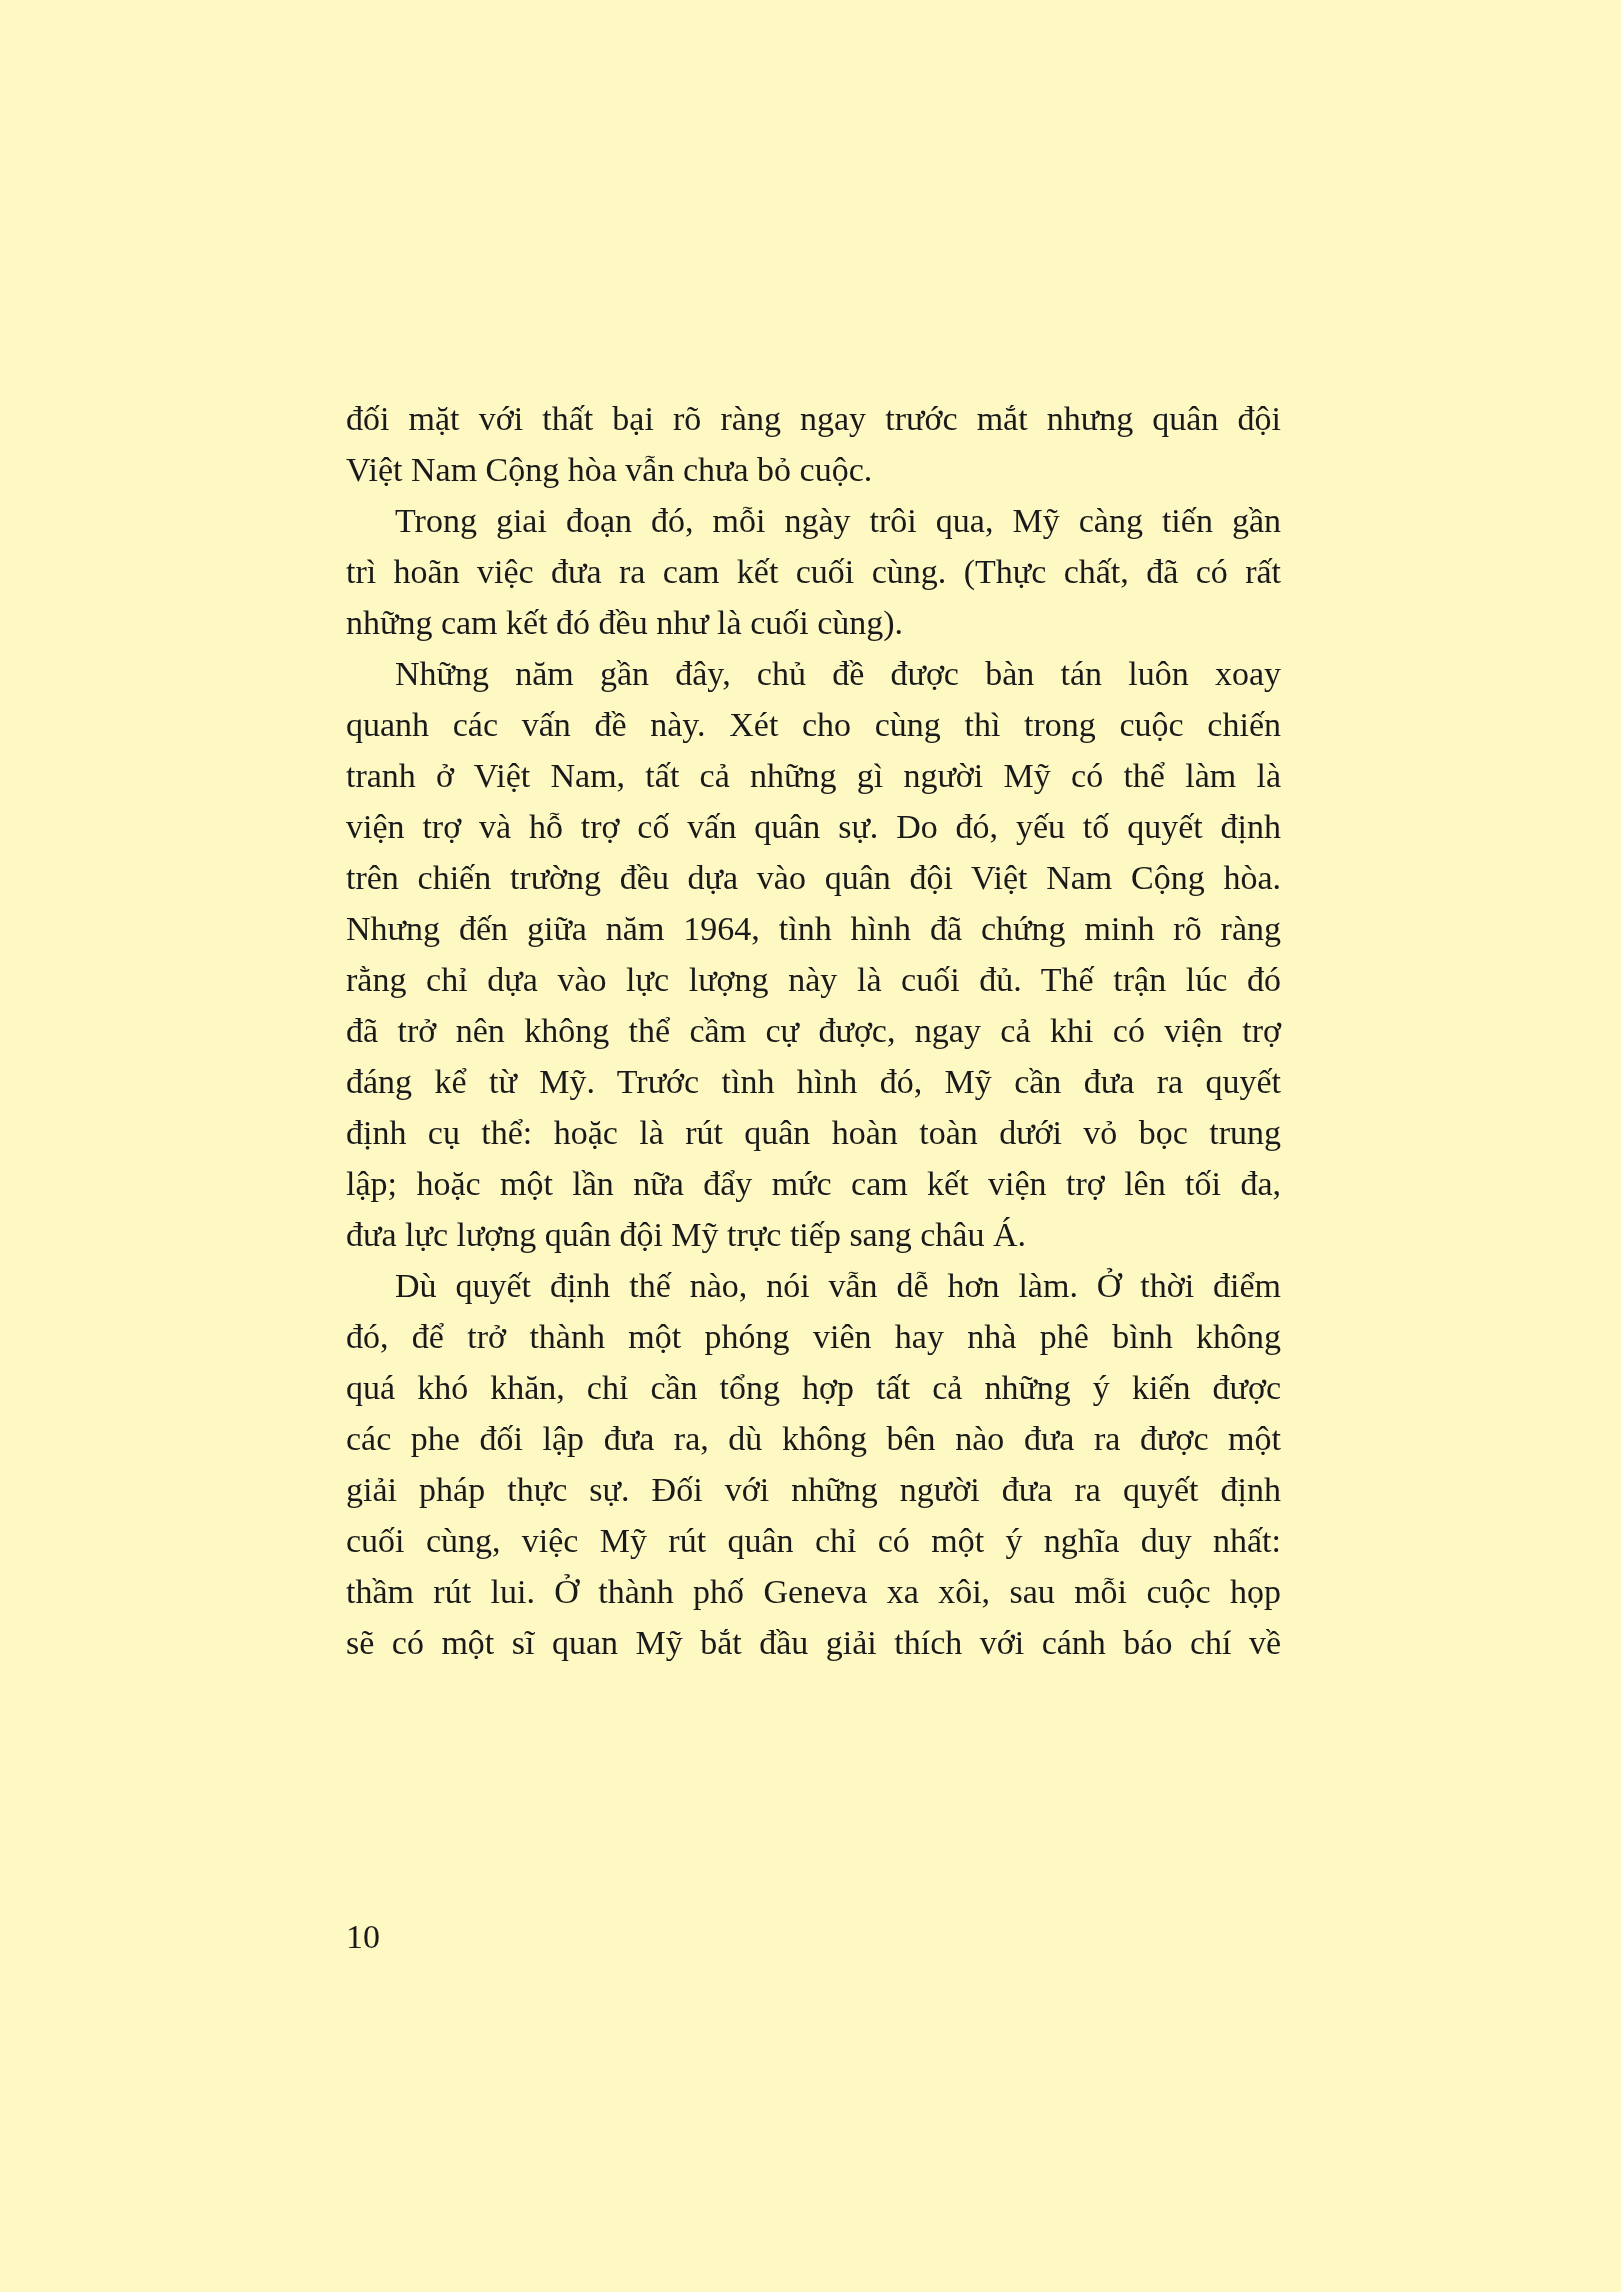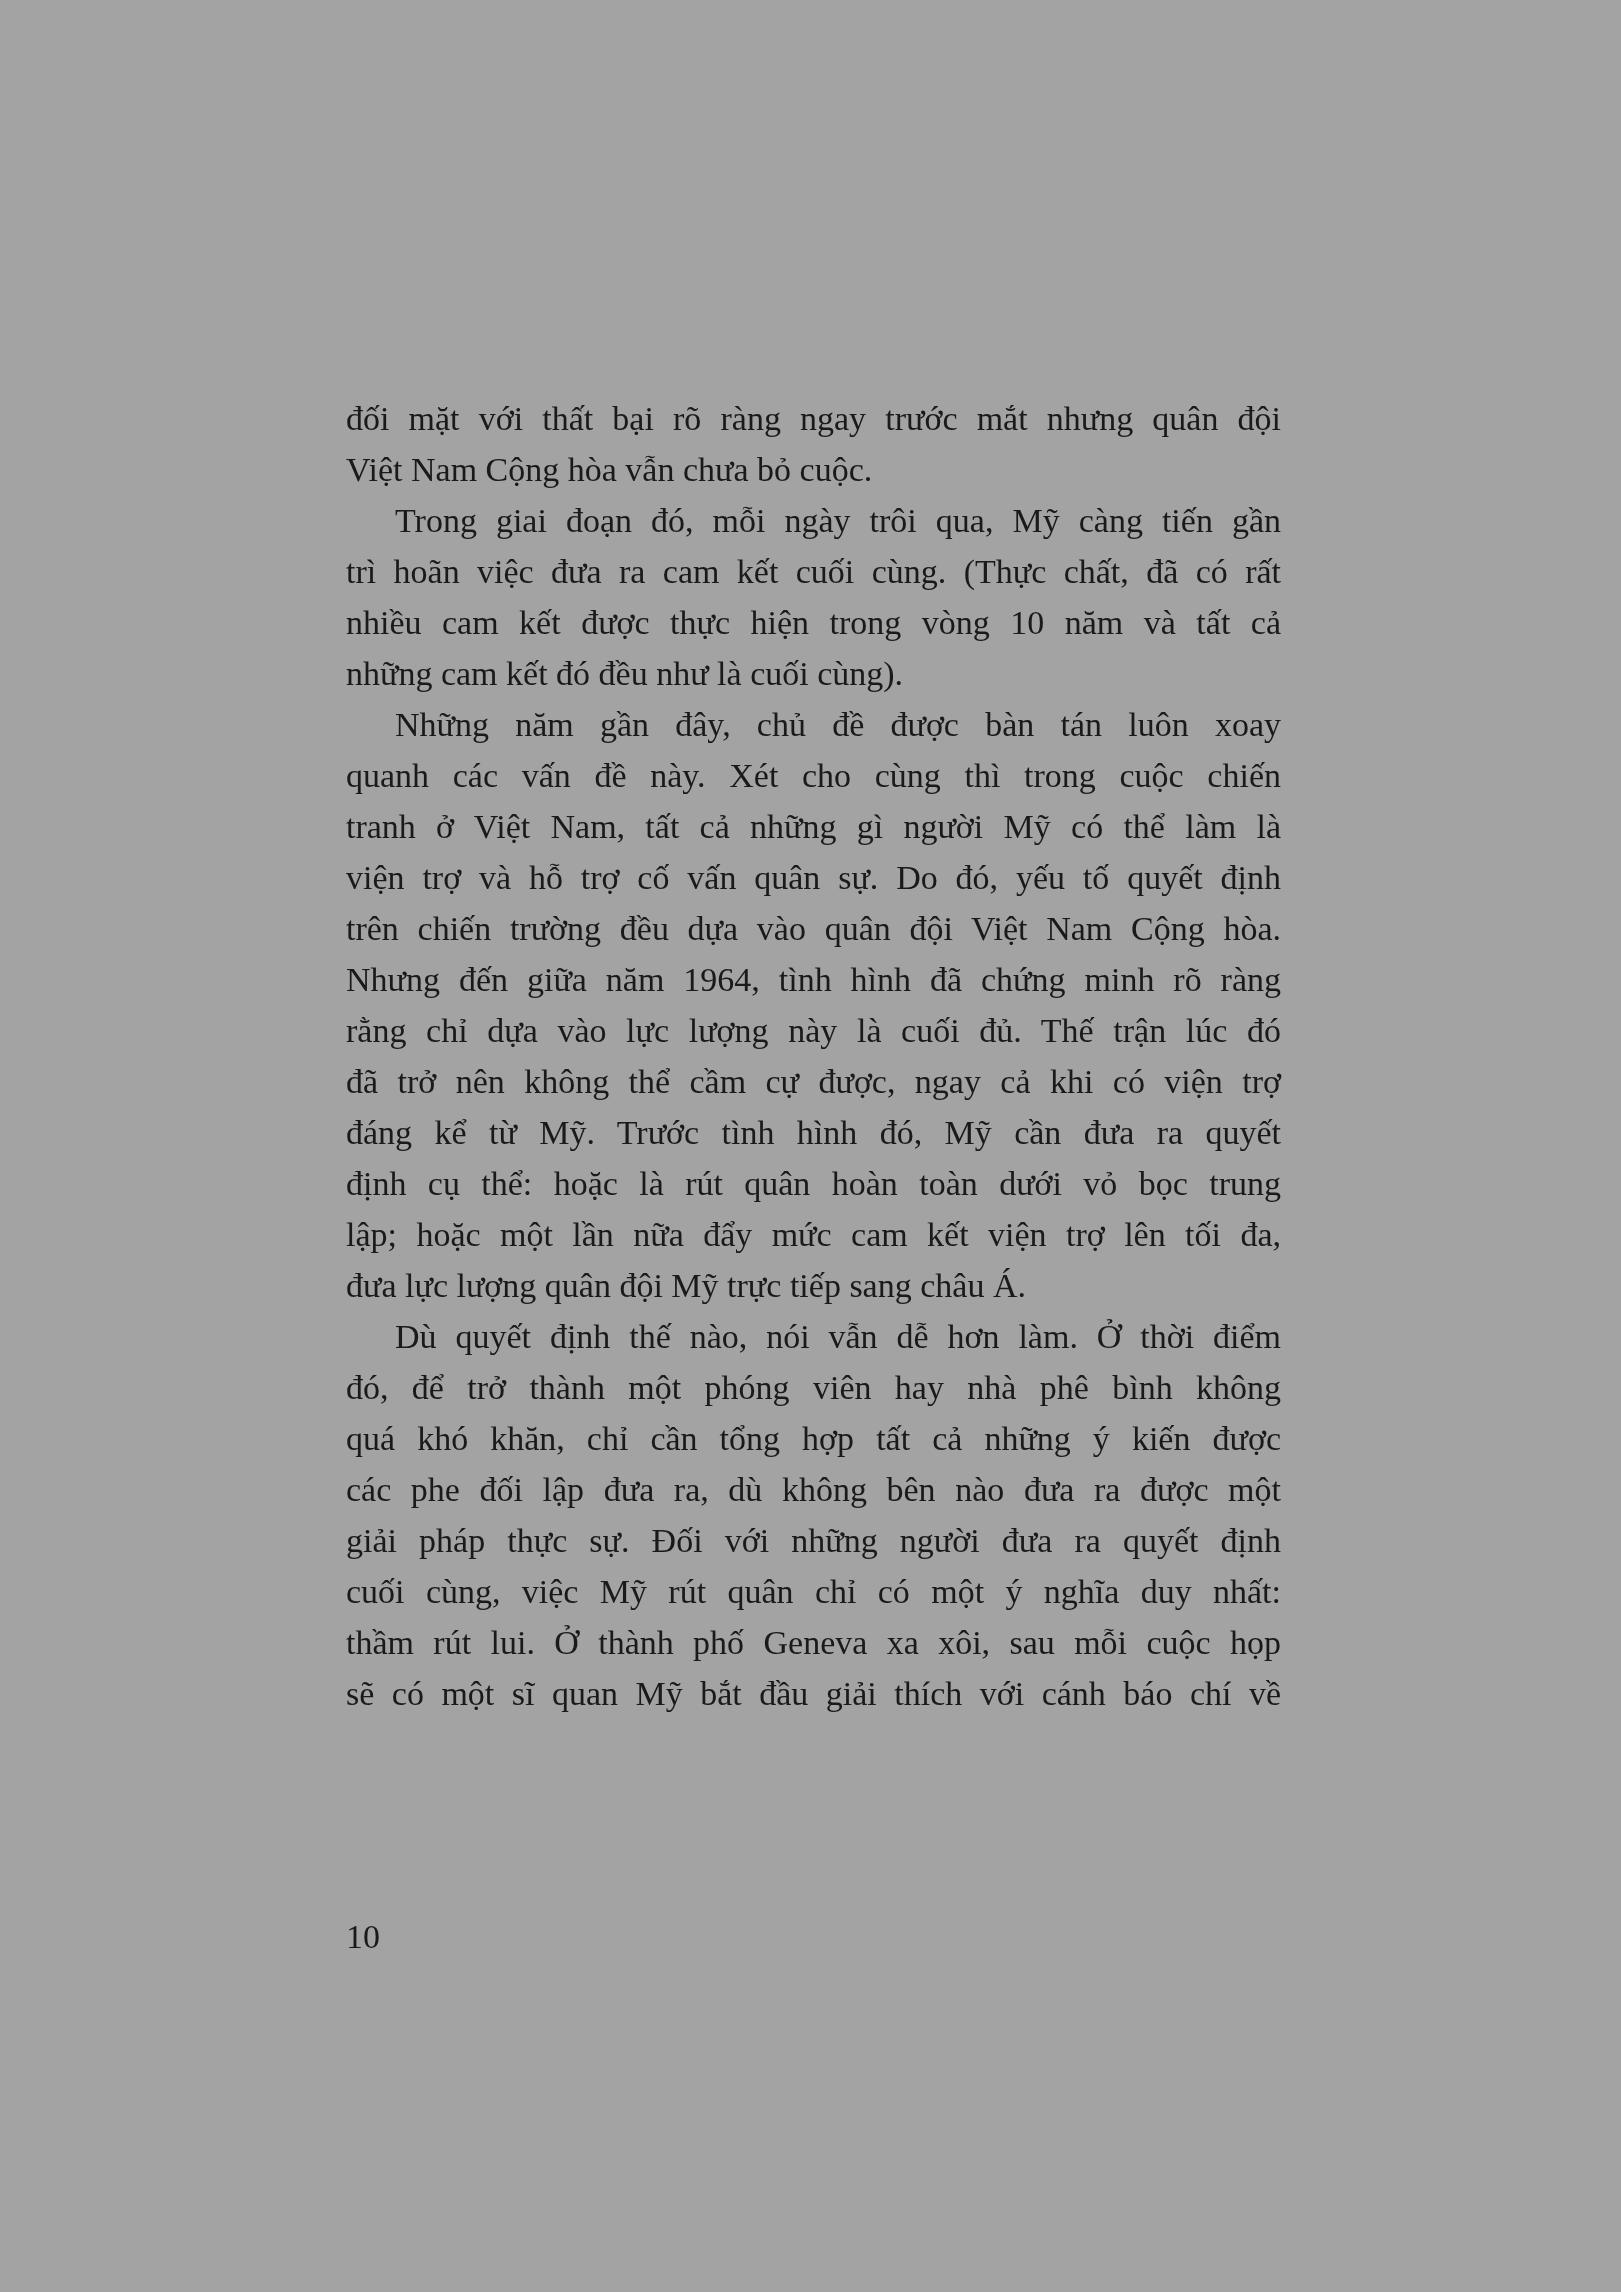--- a/index.html
+++ b/index.html
@@ -11,21 +11,21 @@
     height: 2293px;
     background: #ffffff;
     position: relative;
     overflow: hidden;
   }
   .page {
     position: absolute;
     left: 0; top: 0;
     width: 1621px;
     height: 2293px;
-    background: #a3a3a3;
+    background: #fef9c3;
   }
   .textblock {
     position: absolute;
     left: 346px;
     top: 393px;
     width: 935px;
     font-family: "Liberation Serif", "DejaVu Serif", serif;
     font-size: 34px;
     line-height: 51px;
     color: #1a1a1a;
@@ -66,21 +66,20 @@
   <div class="textblock">
 
     <div class="paragraph">
       <div class="line">đối mặt với thất bại rõ ràng ngay trước mắt nhưng quân đội</div>
       <div class="line last-left">Việt Nam Cộng hòa vẫn chưa bỏ cuộc.</div>
     </div>
 
     <div class="paragraph">
       <div class="line first-indent">Trong giai đoạn đó, mỗi ngày trôi qua, Mỹ càng tiến gần</div>
       <div class="line">trì hoãn việc đưa ra cam kết cuối cùng. (Thực chất, đã có rất</div>
-      <div class="line">nhiều cam kết được thực hiện trong vòng 10 năm và tất cả</div>
       <div class="line last-left">những cam kết đó đều như là cuối cùng).</div>
     </div>
 
     <div class="paragraph">
       <div class="line first-indent">Những năm gần đây, chủ đề được bàn tán luôn xoay</div>
       <div class="line">quanh các vấn đề này. Xét cho cùng thì trong cuộc chiến</div>
       <div class="line">tranh ở Việt Nam, tất cả những gì người Mỹ có thể làm là</div>
       <div class="line">viện trợ và hỗ trợ cố vấn quân sự. Do đó, yếu tố quyết định</div>
       <div class="line">trên chiến trường đều dựa vào quân đội Việt Nam Cộng hòa.</div>
       <div class="line">Nhưng đến giữa năm 1964, tình hình đã chứng minh rõ ràng</div>

